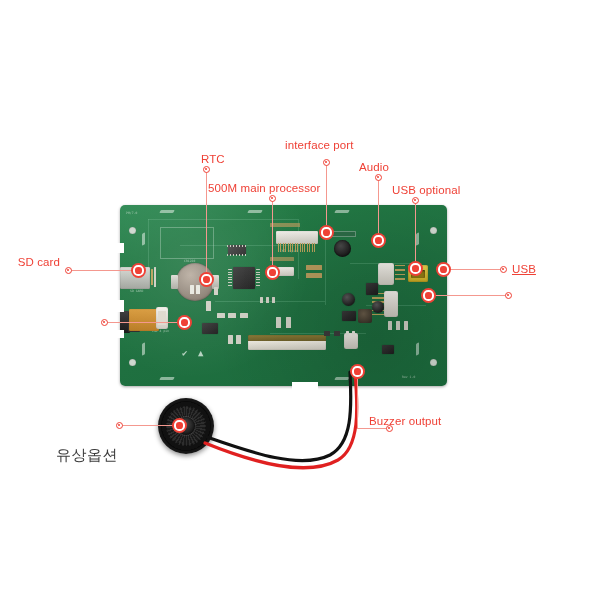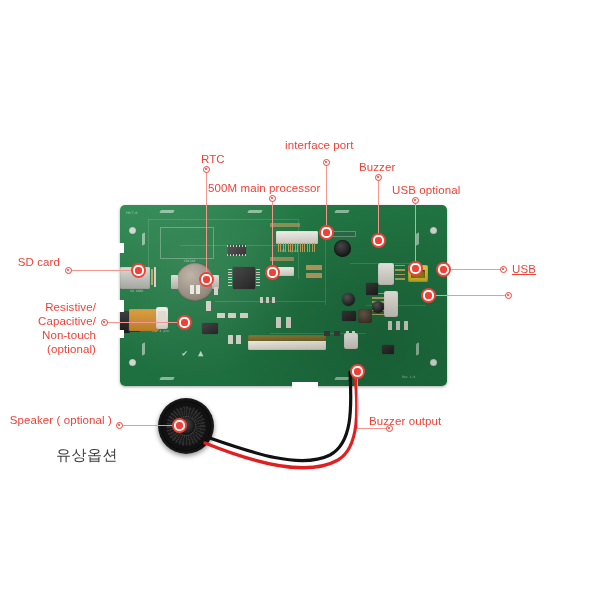--- a/index.html
+++ b/index.html
@@ -480,35 +480,30 @@
   <div class="dot-lg" style="left:177px;top:315px;"></div>
   <div class="dot-lg" style="left:436px;top:262px;"></div>
   <div class="dot-lg" style="left:421px;top:288px;"></div>
   <div class="dot-lg" style="left:172px;top:418px;"></div>
   <div class="dot-lg" style="left:350px;top:364px;"></div>
 
   <div class="label" style="left:188px;top:152px;margin-left:13px;">RTC</div>
 
   <div class="label" style="left:285px;top:138px;">interface port</div>
 
-  <div class="label" style="left:359px;top:160px;">Buzzer</div>
+  <div class="label" style="left:359px;top:160px;">Audio</div>
 
   <div class="label" style="left:392px;top:183px;">USB optional</div>
 
   <div class="label" style="left:208px;top:181px;">500M main processor</div>
 
   <div class="label lefty" style="left:0px;top:255px;width:60px;text-align:right;">SD card</div>
 
-  <div class="label multi lefty" style="left:0px;top:300px;width:96px;text-align:right;">Resistive/
-Capacitive/
-Non-touch
-(optional)</div>
 
   <div class="label right" style="left:512px;top:262px;text-decoration:underline;">USB</div>
 
 
-  <div class="label lefty" style="left:0px;top:413px;width:112px;text-align:right;">Speaker ( optional )</div>
 
   <div class="label right" style="left:369px;top:414px;">Buzzer output</div>
 
   <div class="label-ko" style="left:56px;top:446px;">유상옵션</div>
 
 </div>
 
 </body></html>

